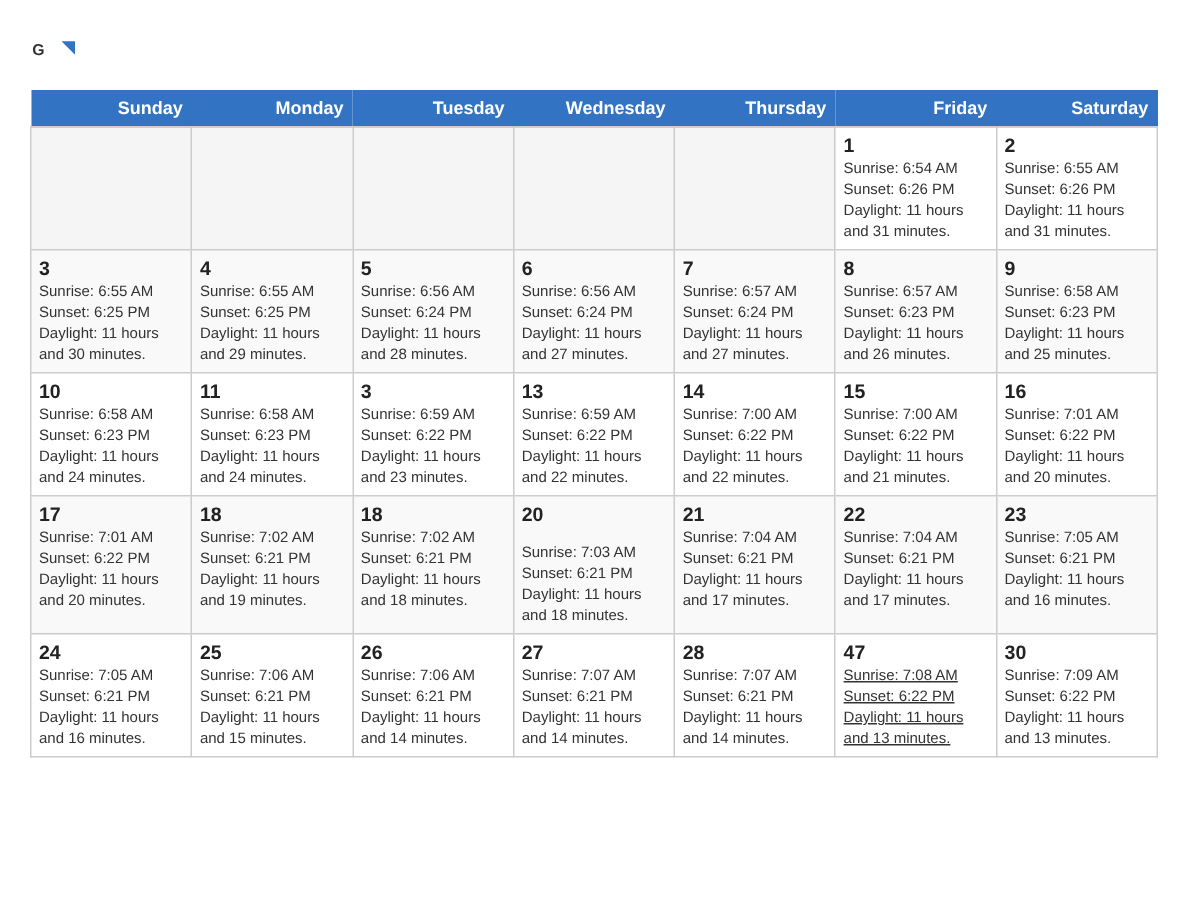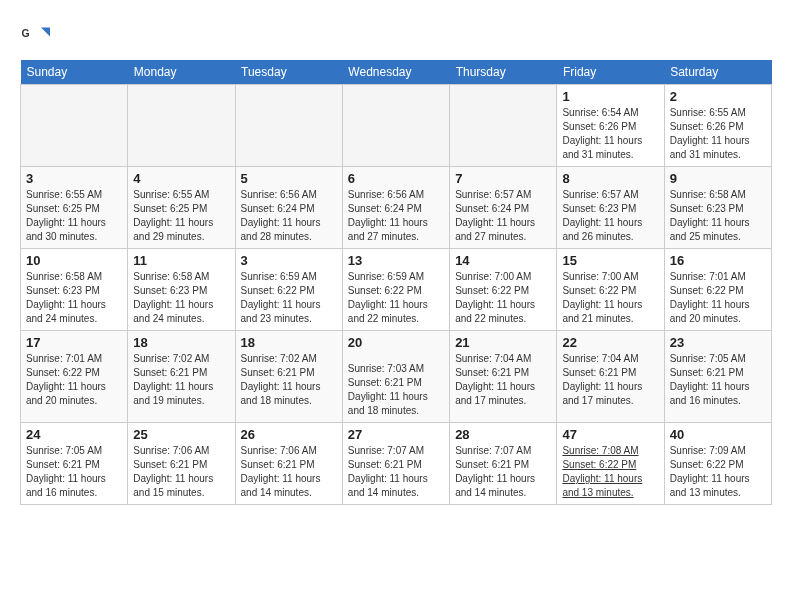--- a/index.html
+++ b/index.html
@@ -47,24 +47,24 @@
       color: #555;
     }
     table {
       width: 100%;
       border-collapse: collapse;
       font-size: 11px;
     }
     th {
       background-color: #3373c4;
       color: #fff;
-      text-align: left;
+      text-align: right;
       padding: 5px 6px;
       font-size: 12px;
-      font-weight: normal;
+      font-weight: bold;
     }
     td {
       border: 1px solid #ccc;
       vertical-align: top;
       padding: 4px 5px;
       height: 80px;
       width: 14.28%;
       background: #fff;
     }
     td.empty {
@@ -301,20 +301,20 @@
 Sunset: 6:21 PM
 Daylight: 11 hours and 14 minutes.</div>
         </td>
         <td>
           <div class="day-num">47</div>
           <div class="day-info" style="white-space: pre-line; text-decoration: underline;">Sunrise: 7:08 AM
 Sunset: 6:22 PM
 Daylight: 11 hours and 13 minutes.</div>
         </td>
         <td>
-          <div class="day-num">40</div>
+          <div class="day-num">30</div>
           <div class="day-info" style="white-space: pre-line;">Sunrise: 7:09 AM
 Sunset: 6:22 PM
 Daylight: 11 hours and 13 minutes.</div>
         </td>
       </tr>
     </tbody>
 </table>
 
 </body></html>

